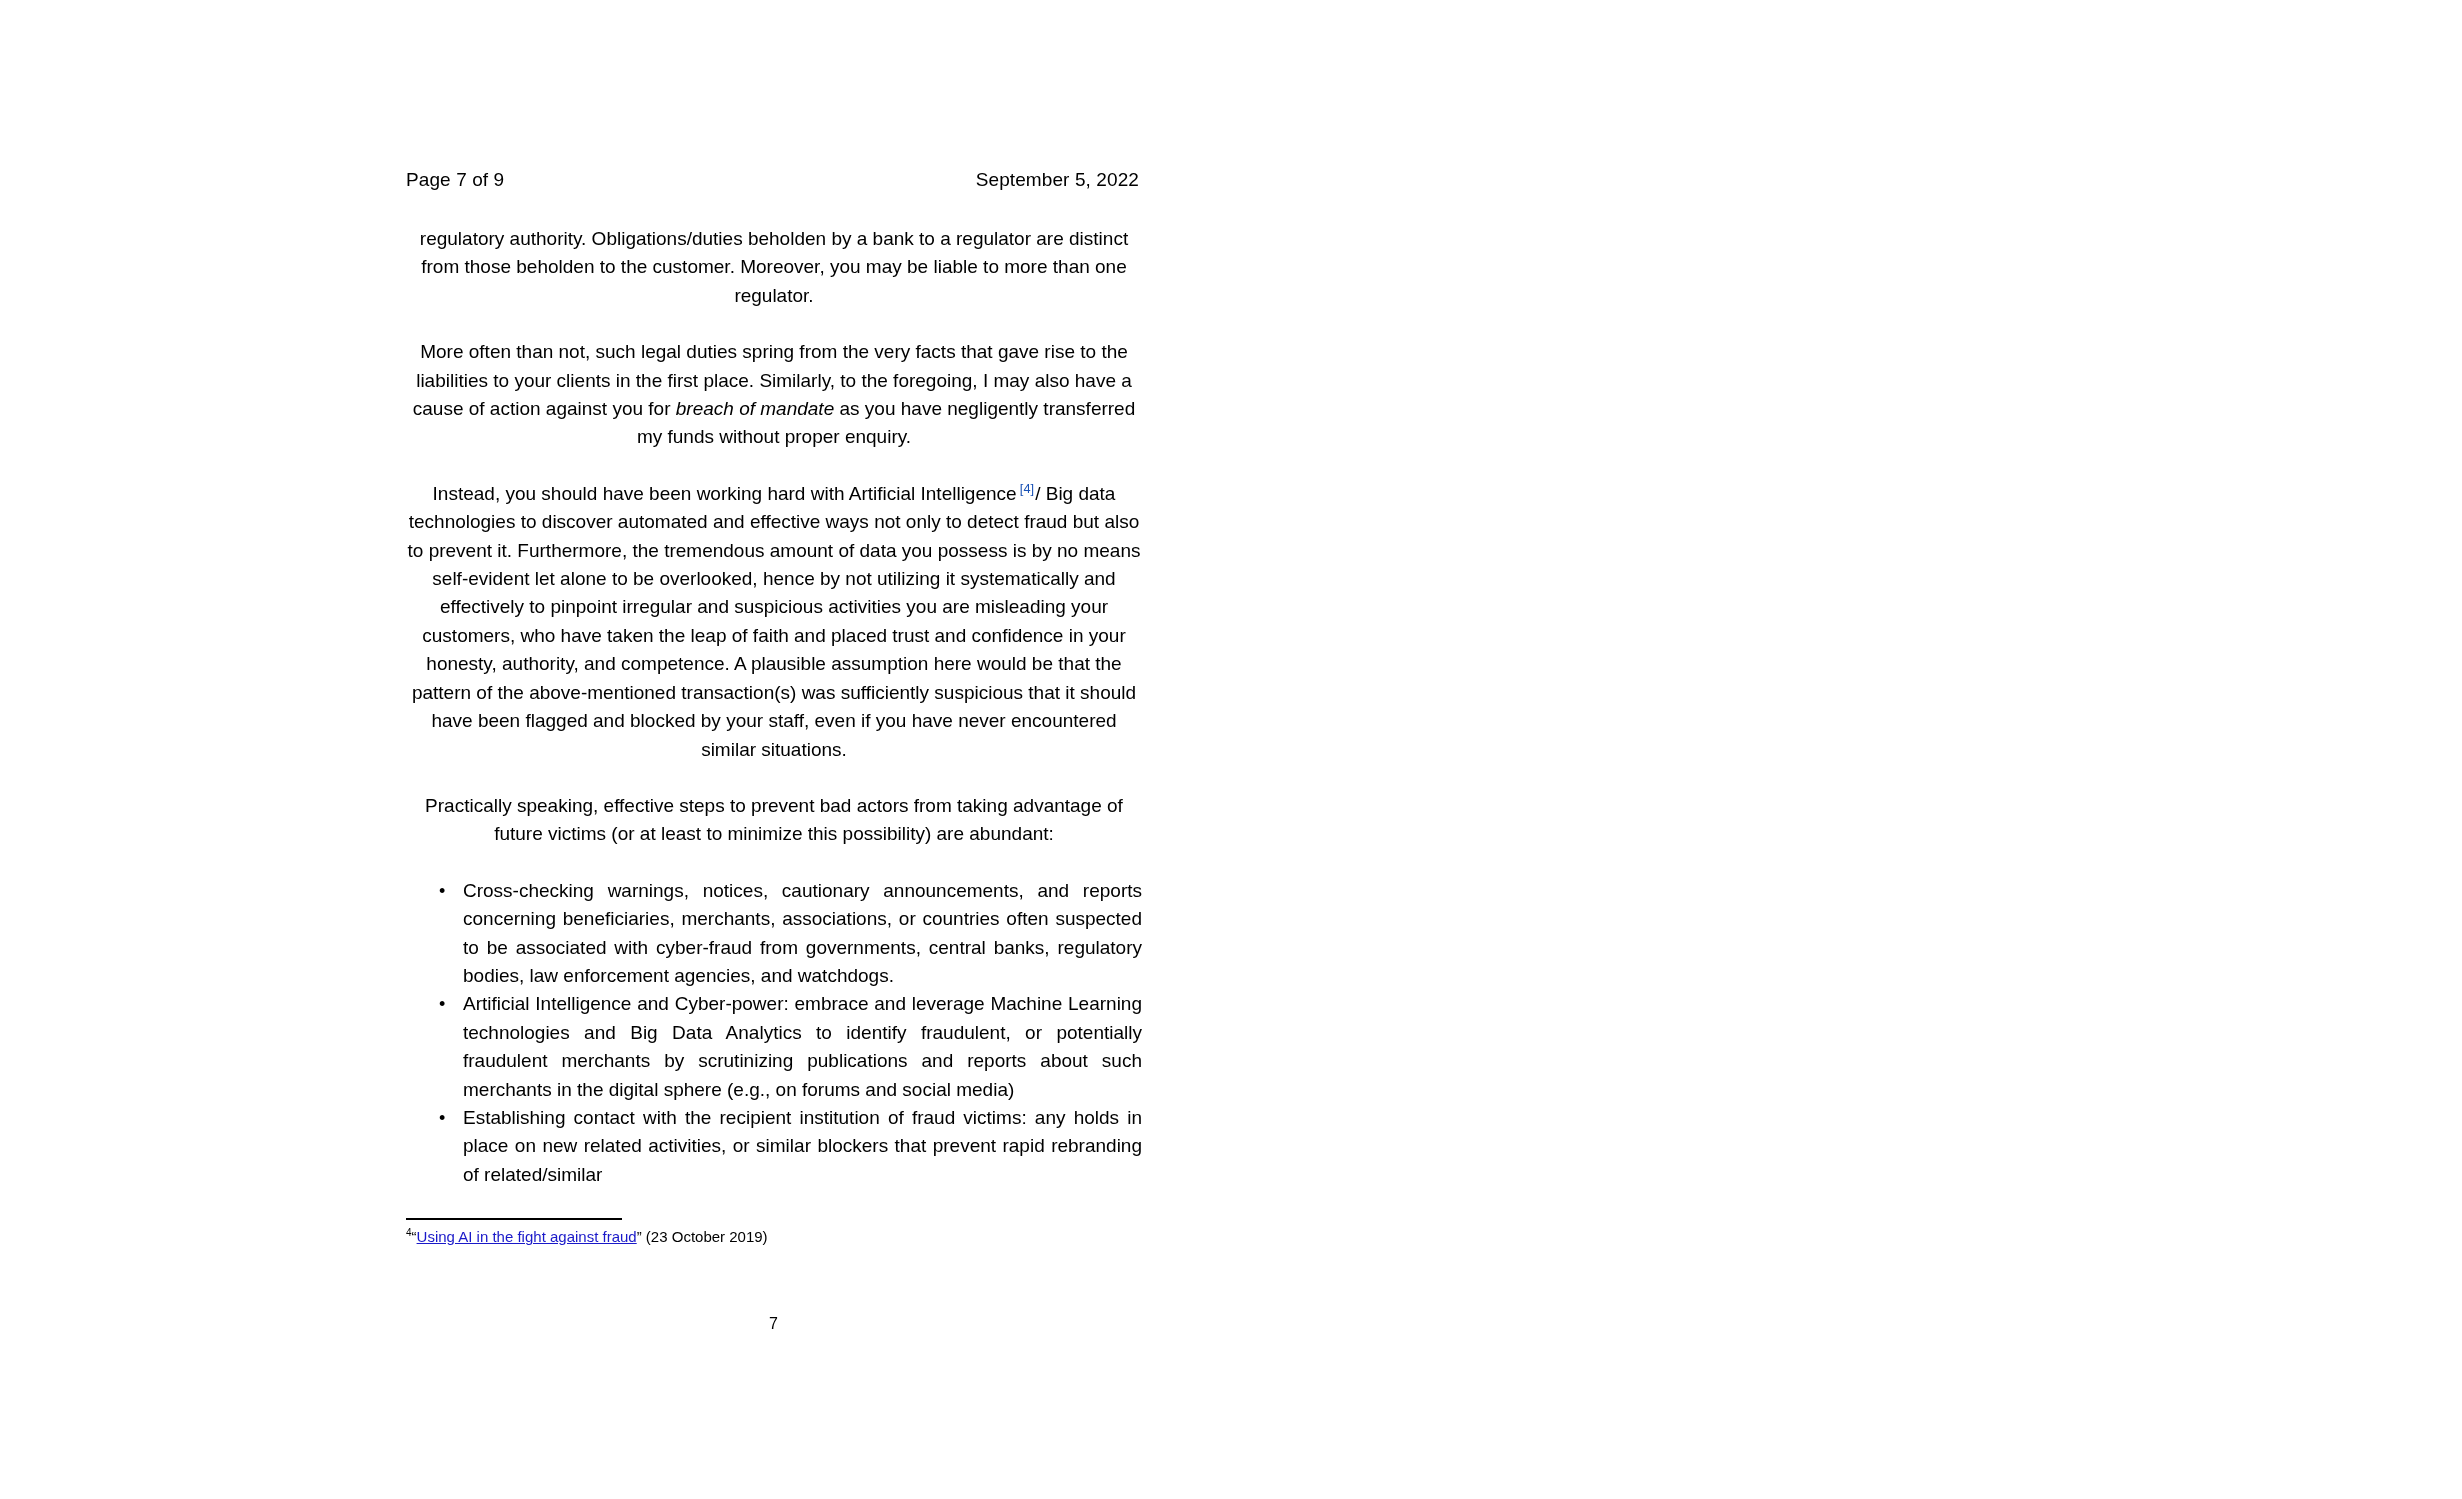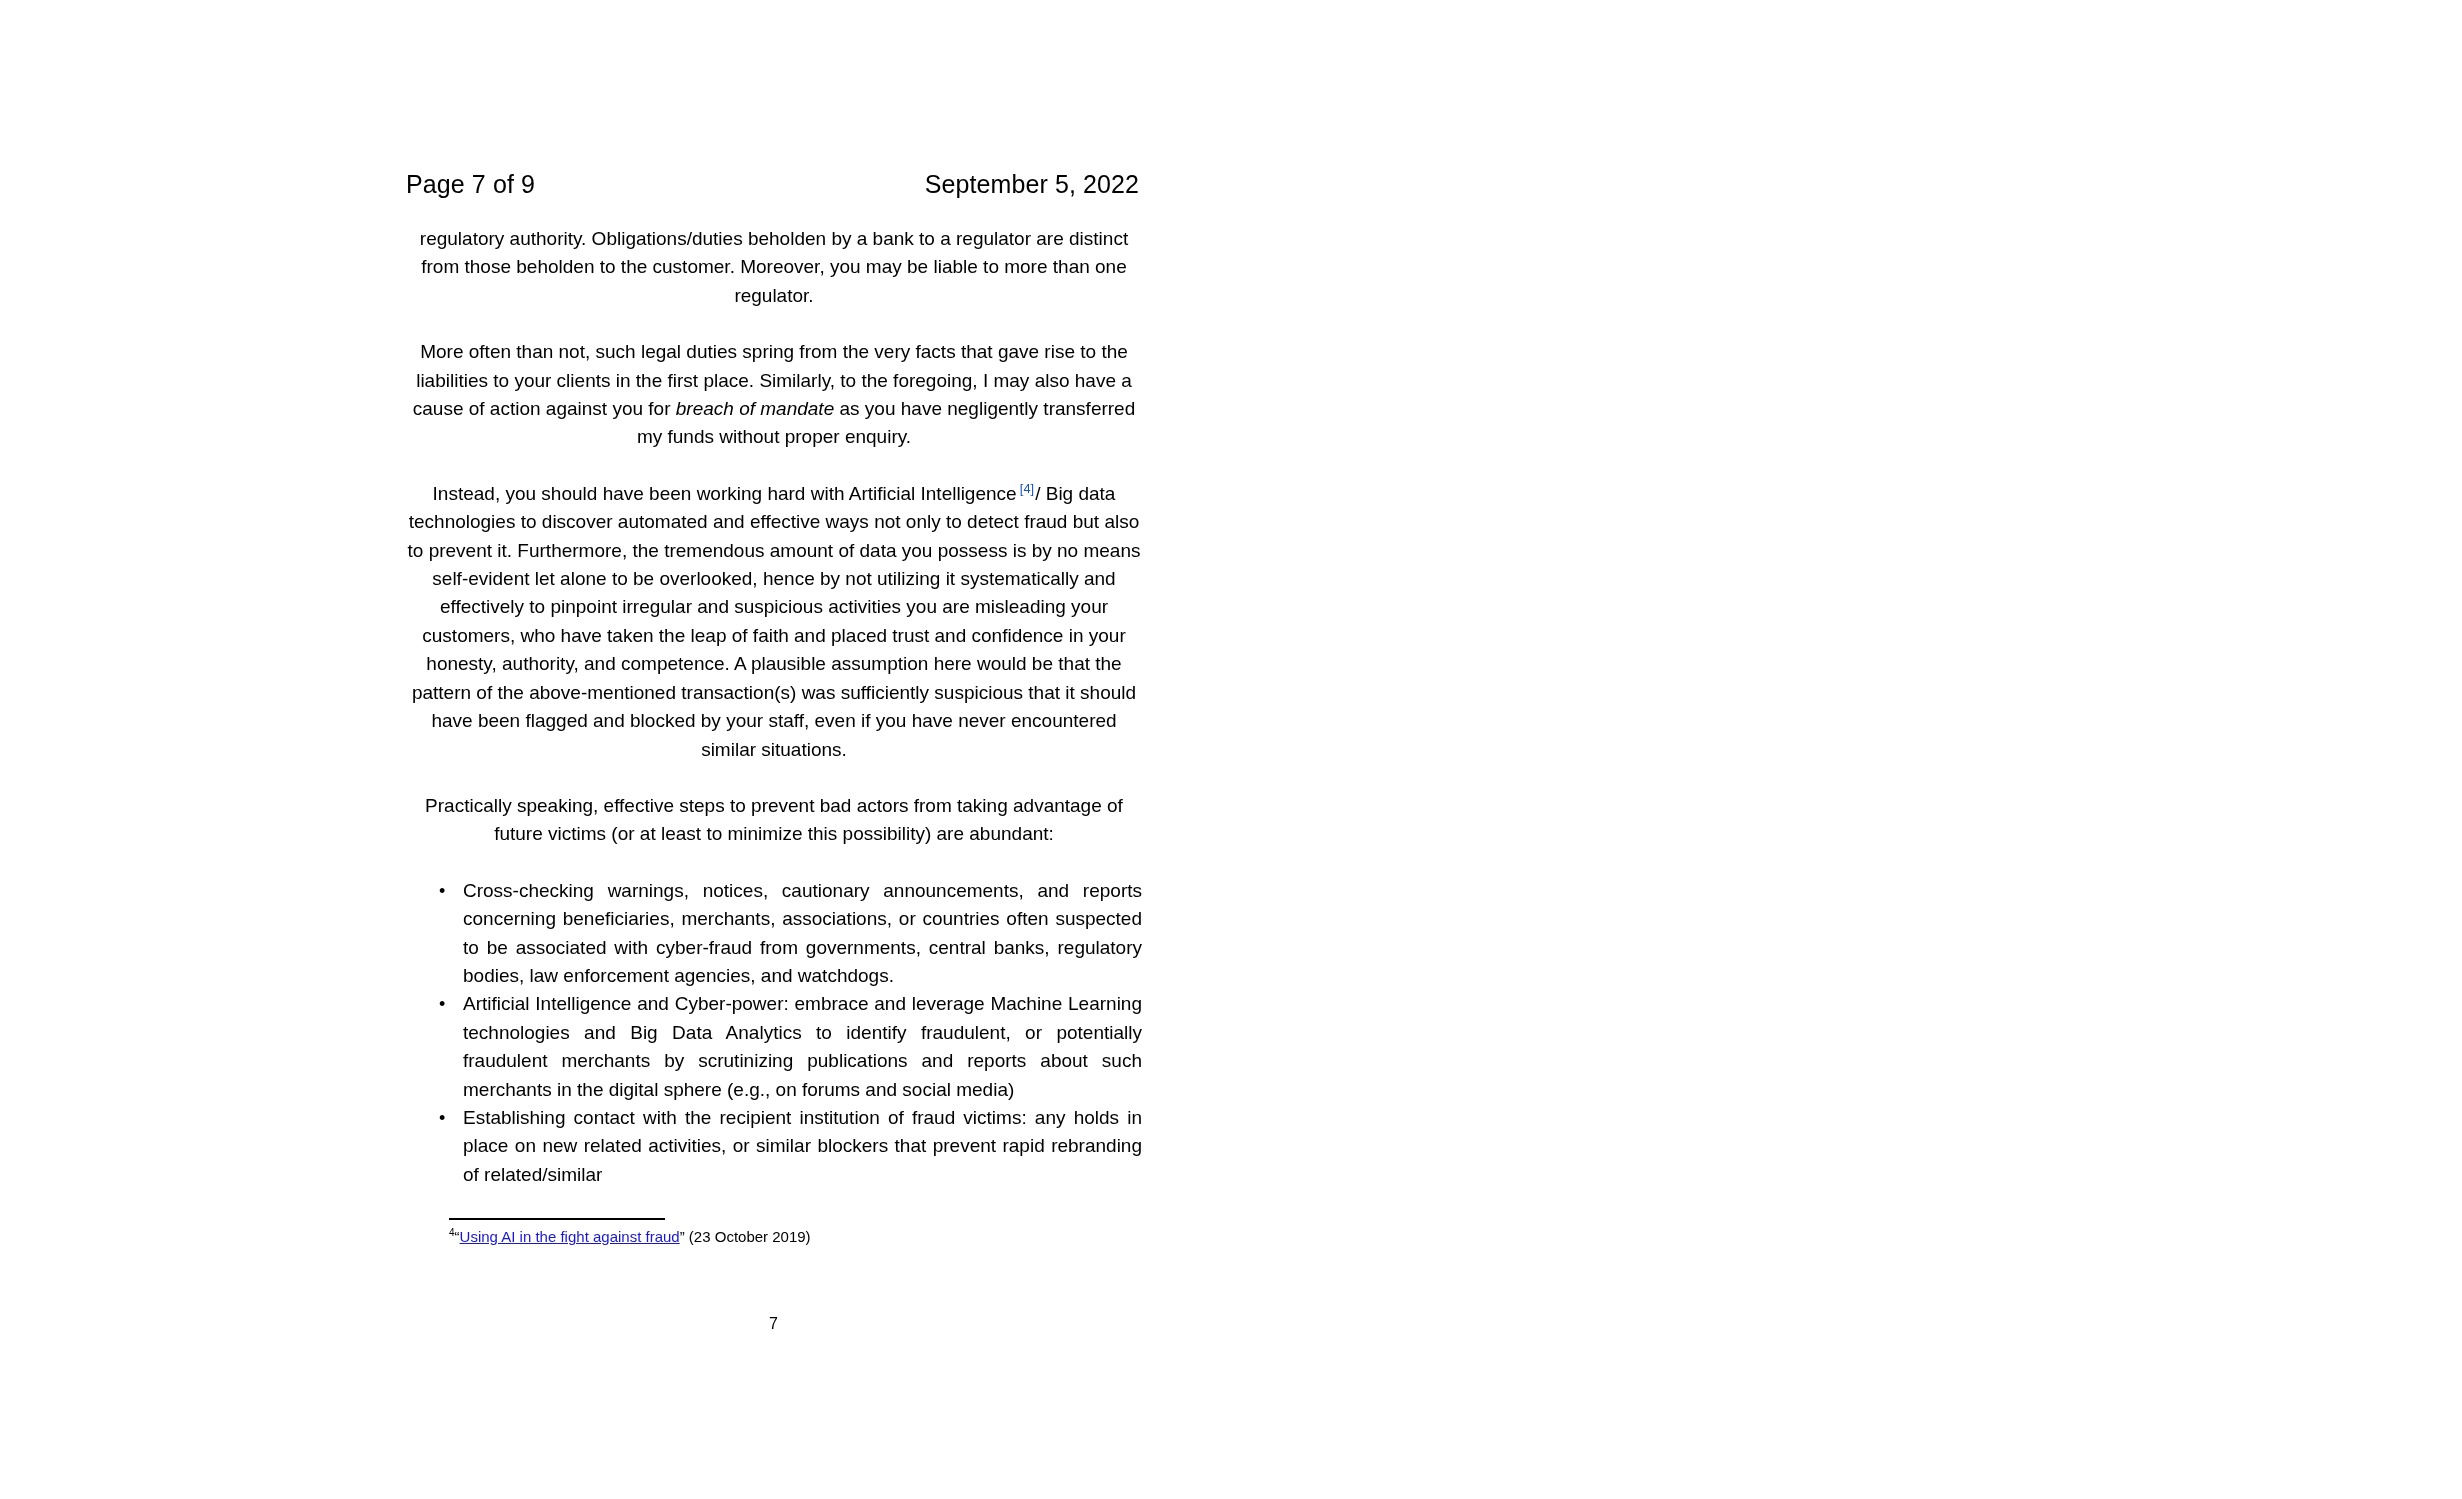--- a/index.html
+++ b/index.html
@@ -28,21 +28,21 @@
     height: 1500px;
     box-sizing: border-box;
   }
 
   
   .page-header {
     position: absolute;
     top: 169px;
     display: flex;
     justify-content: space-between;
-    font-size: 25px;
+    font-size: 19px;
     line-height: 1.2;
     letter-spacing: 0.1px;
   }
   .page7 .page-header { left: 406px; width: 733px; }
 
   .header-left  { white-space: nowrap; }
   .header-right { white-space: nowrap; }
 
   
   .body-block {
@@ -89,21 +89,20 @@
     font-size: 18px;
     line-height: 28.4px;
   }
 
   
   .footnote-zone {
     position: absolute;
     left: 406px;
     top: 1218px;
     width: 638px;
-    margin-left: 43px;
   }
   .fn-rule {
     width: 216px;
     height: 2.1px;
     background: #000000;
     margin: 0 0 7.4px 0;
   }
   .fn-text {
     font-size: 15px;
     line-height: 20px;

